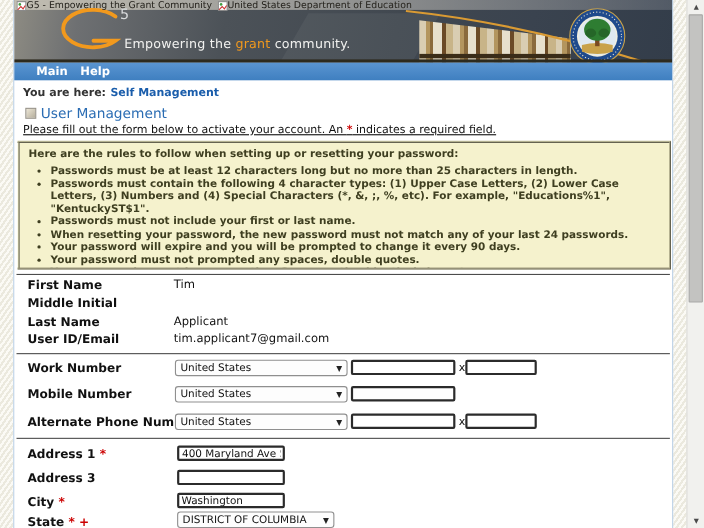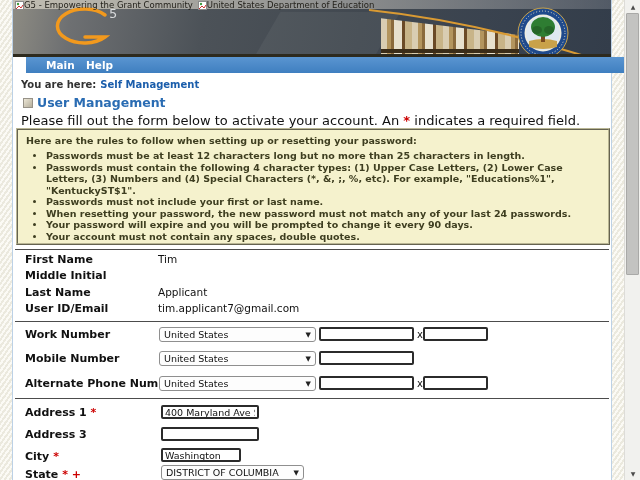--- a/index.html
+++ b/index.html
@@ -27,30 +27,30 @@
     background:repeating-linear-gradient(90deg,#d9cdb2 0 6px,#b3955e 6px 10px,#8a6a3c 10px 13px,#e7e0cd 13px 21px,#6b4a26 21px 24px,#c8b488 24px 31px); }
   .shelf::after { content:""; position:absolute; left:0; bottom:4px; width:100%; height:4px; background:#3a2c18; }
   .swoosh { position:absolute; left:0; top:0; width:600px; height:57px; }
   .seal { position:absolute; left:504px; top:7px; }
   .glogo { position:absolute; left:34px; top:6px; width:80px; height:50px; }
   .logo5 { position:absolute; left:96px; top:6px; font-size:13px; color:#d8dadc; z-index:5; }
   .tagline { position:absolute; left:100px; top:33px; font-size:11.5px; color:#f2f2f0; letter-spacing:.2px; white-space:nowrap; z-index:5; }
   .tag-accent { color:#f2991d; }
   
   .menubar { position:absolute; left:0; top:57px; width:100%; height:16px;
-    background:linear-gradient(180deg,#5a95d1 0%,#3f7fc0 100%);margin-left:13px; }
+    background:linear-gradient(180deg,#5a95d1 0%,#3f7fc0 100%); }
   .menu-item { position:absolute; top:2px; font-size:10.5px; font-weight:bold; color:#fff; cursor:pointer; }
   .menu-main { left:20px; } .menu-help { left:60px; }
   
   .breadcrumb { position:absolute; left:8px; top:79px; font-size:10px; font-weight:bold; color:#333; }
   .crumb-link { color:#1a5dab; margin-left:4px; cursor:pointer; }
   .heading { position:absolute; left:10px; top:95px; display:flex; align-items:center; gap:4px;
-    font-size:12.5px; font-weight:bold; color:#2a6cb3; }
+    font-size:12.5px; font-weight:normal; color:#2a6cb3; }
   .heading-icon { width:10px; height:10px; background:linear-gradient(135deg,#ece6d6,#b5ae9c); border:1px solid #979288; }
-  .instruction { position:absolute; left:8px; top:113px; font-size:13px; color:#111; }
+  .instruction { position:absolute; left:8px; top:113px; font-size:10px; color:#111;text-decoration:underline; }
   .req { color:#c00; font-weight:bold; }
   
   .rules { position:absolute; left:3px; top:128px; width:594px; height:117px; overflow:hidden;
     background:#f5f2cd; border:2px ridge #b9b694; color:#3e3e20; font-size:9.5px; font-weight:bold; }
   .rules-title { padding:5px 8px 2px 8px; }
   .rules ul { margin:2px 0 0 0; padding:0 10px 0 28px; }
   .rules li { line-height:11.5px; }
   
   .sep { position:absolute; left:2px; width:594px; border-top:1px solid #4c4c4c; }
   .flabel { position:absolute; left:12px; font-size:11px; font-weight:bold; color:#111; white-space:nowrap; }
@@ -97,20 +97,21 @@
 
     <div class="shelf"></div>
     <svg class="swoosh" viewBox="0 0 600 57">
       <path d="M 356 10 Q 460 21 575 57" stroke="#d99a33" stroke-width="2" fill="none"></path>
     </svg>
 
     <svg class="glogo" width="80" height="50" viewBox="0 0 80 50">
       <path d="M58 9 A 27 17 0 1 0 58 31 L 38 31" fill="none" stroke="#f2991d" stroke-width="3.5" stroke-linecap="round"></path>
     </svg>
     <span class="logo5">5</span>
+    <div class="tagline"><span>Empowering the </span><span class="tag-accent">grant</span><span> community.</span></div>
 
     <svg class="seal" width="52" height="52" viewBox="0 0 52 52">
       <circle cx="26" cy="26" r="25" fill="#1f4a8c" stroke="#c9a24a" stroke-width="1"></circle>
       <circle cx="26" cy="26" r="22" fill="none" stroke="#e9e4cf" stroke-width="1" stroke-dasharray="1,2"></circle>
       <circle cx="26" cy="26" r="18.5" fill="#f0eee0"></circle>
       <circle cx="26" cy="26" r="17" fill="#dfe9f1"></circle>
       <path d="M12 34 Q 26 30 40 34 L 40 40 Q 26 44 12 40 Z" fill="#c9a24a"></path>
       <rect x="24" y="26" width="4" height="9" fill="#7a4a20"></rect>
       <ellipse cx="26" cy="20" rx="12" ry="10" fill="#2e7d32"></ellipse>
       <ellipse cx="20" cy="23" rx="5" ry="4" fill="#256628"></ellipse>
@@ -134,21 +135,21 @@
   <div class="instruction"><span>Please fill out the form below to activate your account. An </span><span class="req">*</span><span> indicates a required field.</span></div>
 
   <div class="rules">
     <div class="rules-title">Here are the rules to follow when setting up or resetting your password:</div>
     <ul>
       <li>Passwords must be at least 12 characters long but no more than 25 characters in length.</li>
       <li>Passwords must contain the following 4 character types: (1) Upper Case Letters, (2) Lower Case Letters, (3) Numbers and (4) Special Characters (*, &amp;, ;, %, etc). For example, "Educations%1", "KentuckyST$1".</li>
       <li>Passwords must not include your first or last name.</li>
       <li>When resetting your password, the new password must not match any of your last 24 passwords.</li>
       <li>Your password will expire and you will be prompted to change it every 90 days.</li>
-      <li>Your account must not contain any spaces, double quotes.</li>
+      <li>Your password must not prompted any spaces, double quotes.</li>
       <li>Your password cannot have more than 2 consecutive identical characters.</li>
 
     </ul>
   </div>
 
   <div class="sep" style="top:249px"></div>
   <span class="flabel" style="top:253px">First Name</span>
   <span class="fvalue" style="top:253px">Tim</span>
   <span class="flabel" style="top:269px">Middle Initial</span>
   <span class="fvalue" style="top:269px"></span>
@@ -186,21 +187,21 @@
 
   <div class="sep" style="top:398px"></div>
 
   <span class="flabel" style="top:406px"><span>Address 1</span> <span class="req">*</span></span>
   <input class="txt" style="top: 405px; left: 148px; width: 98px;" value="400 Maryland Ave Sw">
 
   <span class="flabel" style="top:428px">Address 3</span>
   <input class="txt" style="top: 427px; left: 148px; width: 98px;" value="">
 
   <span class="flabel" style="top:450px"><span>City</span> <span class="req">*</span></span>
-  <input class="txt" style="top: 448px; left: 148px; width: 80px;" value="Washington">
+  <input class="txt" style="top: 448px; left: 148px; width: 98px;" value="Washington">
 
   <span class="flabel" style="top:468px"><span>State</span> <span class="req">*</span> <span class="req">+</span></span>
   <div class="sel" style="top:465px; left:148px; width:143px">
     <span>DISTRICT OF COLUMBIA</span>
     <span class="chev">▼</span>
   </div>
 
 </div>
 
 <div class="scrollbar">

